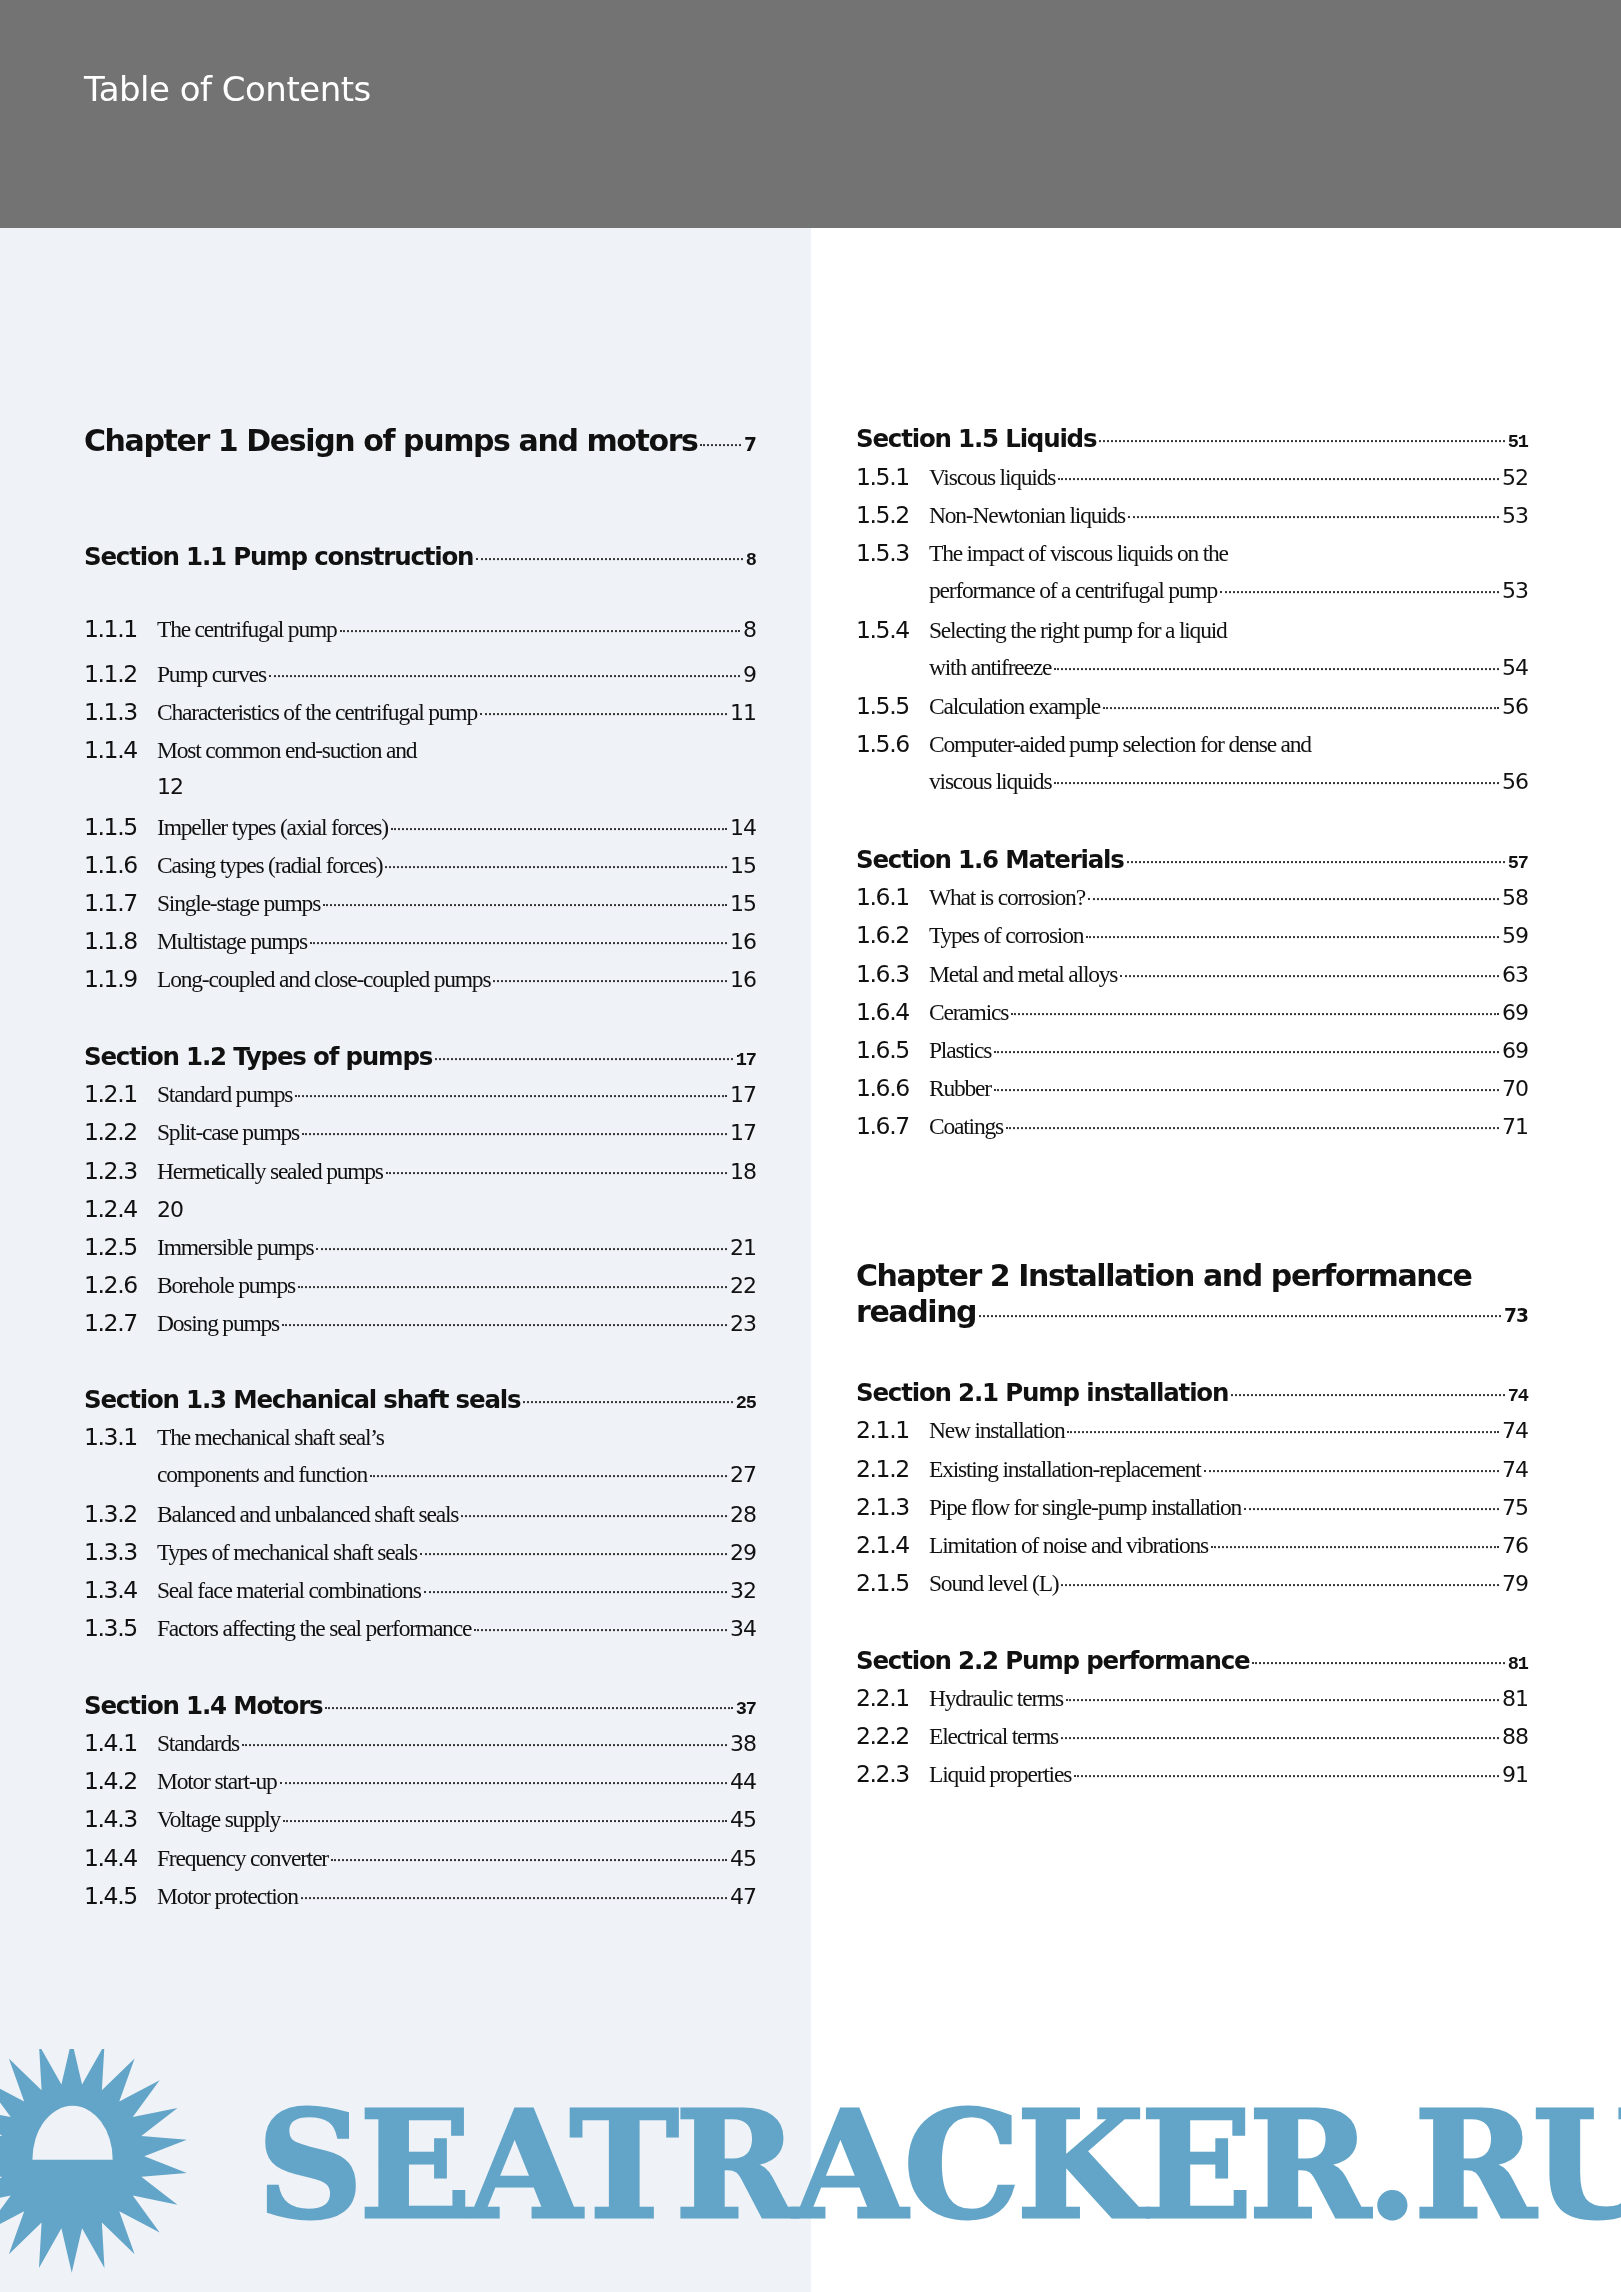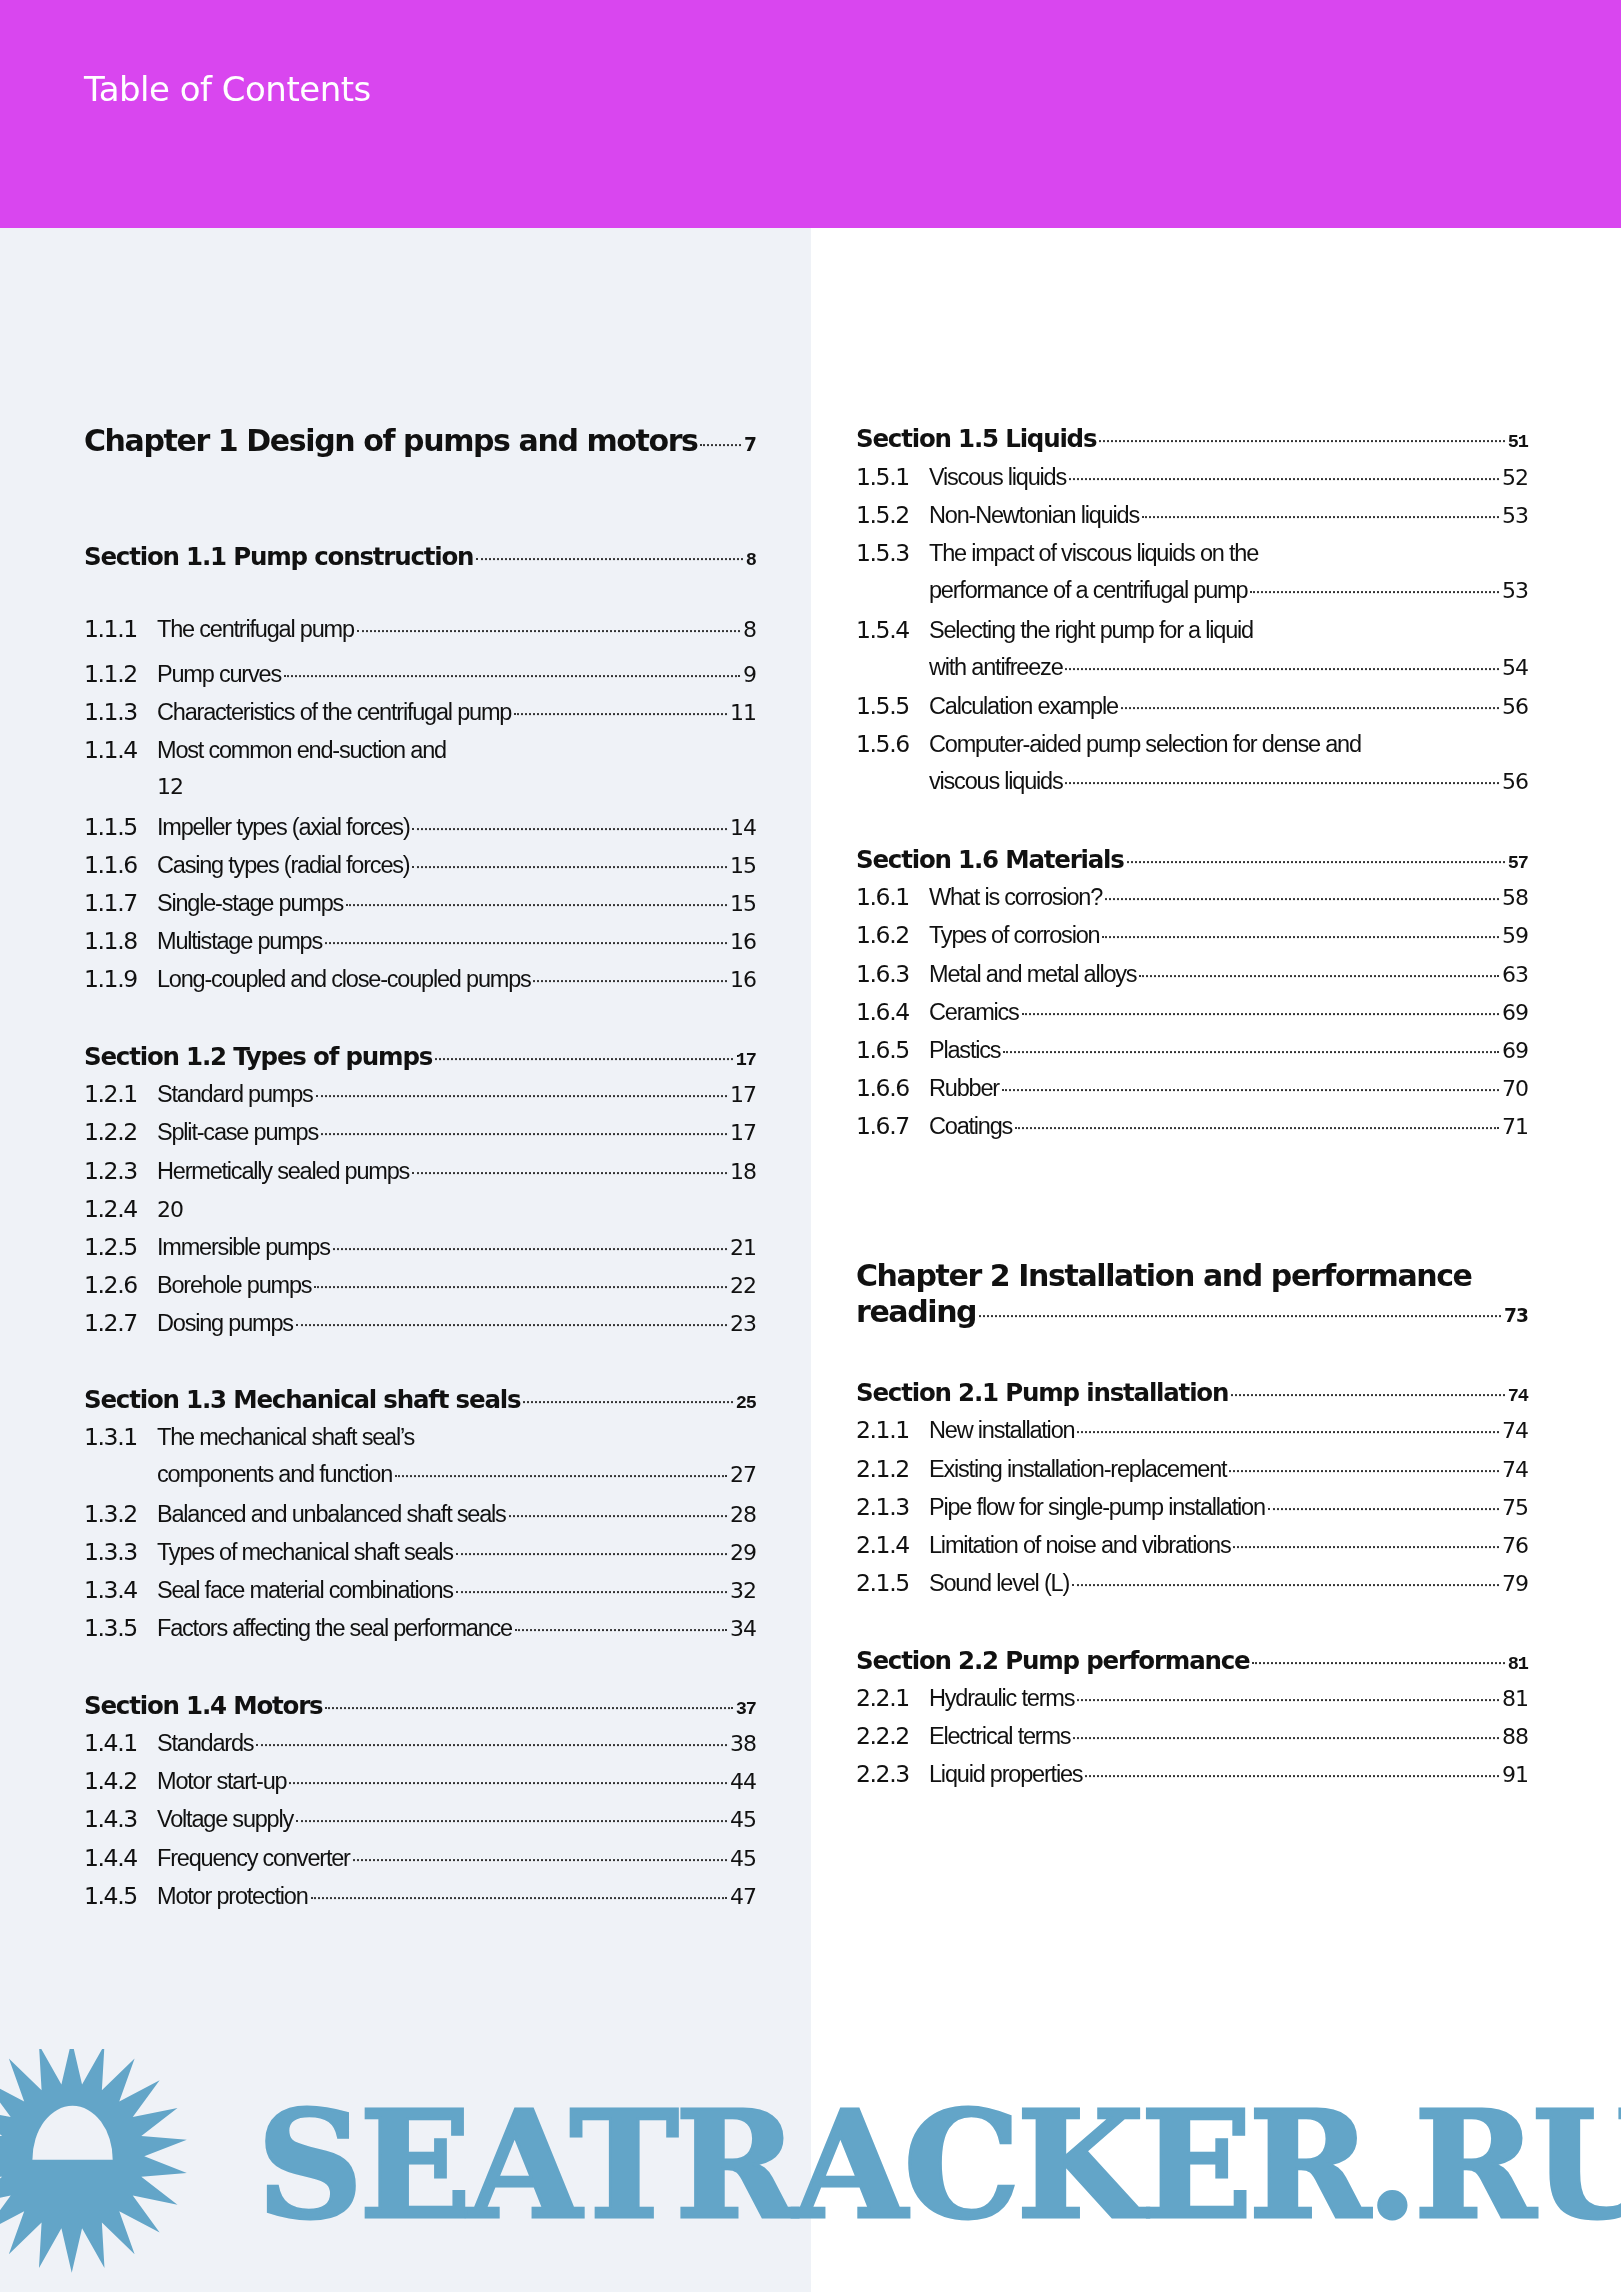--- a/index.html
+++ b/index.html
@@ -4,21 +4,21 @@
 <style>
   html, body { margin: 0; padding: 0; }
   body {
     width: 1621px; height: 2293px; position: relative; overflow: hidden;
     background: #ffffff;
     font-family: "Liberation Sans", sans-serif;
     color: #111111;
   }
   .header {
     position: absolute; left: 0; top: 0; width: 1621px; height: 228px;
-    background: #d946ef;
+    background: #737373;
   }
   .header-title {
     position: absolute; left: 84px; top: 69px;
     font-family: "DejaVu Sans", sans-serif;
     font-size: 34px; color: #ffffff; letter-spacing: -0.5px;
     font-weight: normal;
   }
   .left-panel {
     position: absolute; left: 0; top: 228px; width: 811px; height: 2064px;
     background: #eff2f7;
@@ -38,21 +38,21 @@
     font-size: 24.5px; letter-spacing: -0.6px;
   }
   .entry .title-wrap { flex: 1; display: flex; align-items: baseline; min-width: 0; }
   .entry .title { white-space: nowrap; font-size: 24.5px; letter-spacing: -0.6px; }
   .entry .leader {
     flex: 1; margin: 0 2.9px; border-bottom: 2px dotted #333; transform: translateY(-4.9px);
     min-width: 19.6px;
   }
   .entry .page { font-size: 18.6px; letter-spacing: -0.5px; }
 
-  .entry.sub .title { font-family: Liberation Sans, sans-serif; font-size: 23.5px; letter-spacing: -1.2px; }
+  .entry.sub .title { font-family: Liberation Serif, serif; font-size: 23.5px; letter-spacing: -1.2px; }
   .entry.sub .num { font-family: "DejaVu Sans", sans-serif; font-size: 23.5px; letter-spacing: -1.4px; }
   .entry.sub .page { font-family: "DejaVu Sans", sans-serif; font-size: 22px; letter-spacing: -1px; }
 
   .entry.section .title { font-weight: bold; font-size: 24.5px; letter-spacing: -1.2px; font-family: "DejaVu Sans", sans-serif; }
   .entry.section .page { font-weight: bold; font-size: 18.6px; font-family: Liberation Mono, monospace; letter-spacing: -1px; }
 
   .entry.chapter .title { font-weight: bold; font-size: 30px; letter-spacing: -1.4px; font-family: "DejaVu Sans", sans-serif; }
   .entry.chapter .page { font-weight: bold; font-size: 18.6px; font-family: "DejaVu Sans", sans-serif; letter-spacing: -1px; }
 
   .cont-line {

